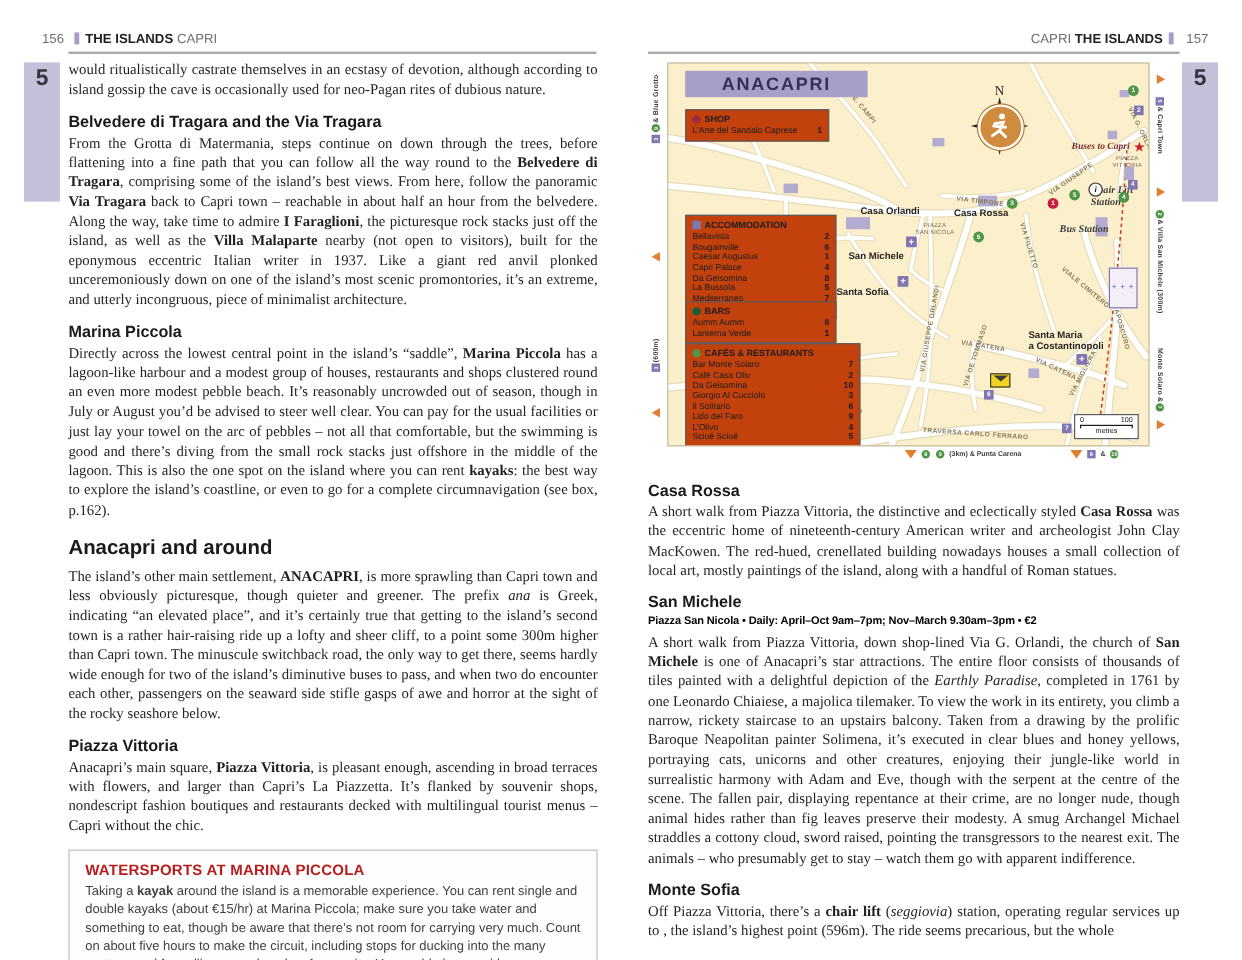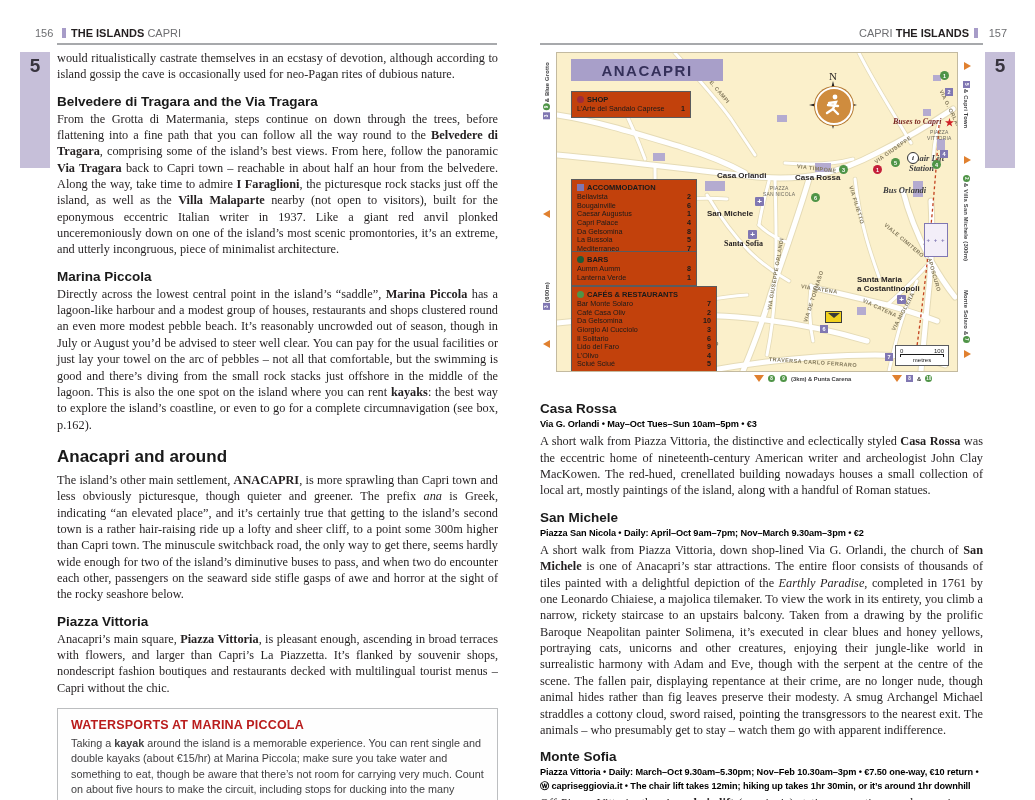--- a/index.html
+++ b/index.html
@@ -349,24 +349,24 @@
           <span class="no">4</span>
         </div>
         <div class="lg-item">
           <span class="nm">Sciué Sciué</span>
           <span class="no">5</span>
         </div>
       </div>
       <div class="maplabel place" style="left: 160px; top: 118px;">Casa Orlandi</div>
       <div class="maplabel place" style="left: 238px; top: 120px;">Casa Rossa</div>
       <div class="maplabel place" style="left: 150px; top: 156px;">San Michele</div>
-      <div class="maplabel place" style="left: 167px; top: 186px; font-family: Liberation Serif, serif;">Santa Sofia</div>
+      <div class="maplabel place" style="left: 140px; top: 186px;">Santa Sofia</div>
       <div class="maplabel place" style="left: 300px; top: 222px;">Santa Maria
 a Costantinopoli</div>
-      <div class="maplabel area" style="left: 326px; top: 132px;">Bus Orlandi</div>
+      <div class="maplabel area" style="left: 326px; top: 132px;">Bus Station</div>
       <div class="maplabel area" style="left: 352px; top: 100px;">Chair Lift
 Station</div>
       <div class="maplabel area-dark" style="left: 336px; top: 64px;">Buses to Capri</div>
       <div class="maplabel piazza" style="left: 370px; top: 76px;">PIAZZA
 VITTORIA</div>
       <div class="maplabel piazza" style="left: 206px; top: 132px;">PIAZZA
 SAN NICOLA</div>
       <div class="road-label" style="left: 384px; top: 34px; transform: rotate(64deg);">VIA G. ORLANDI</div>
       <div class="road-label" style="left: 318px; top: 106px; transform: rotate(-35deg);">VIA GIUSEPPE</div>
       <div class="road-label" style="left: 240px; top: 110px; transform: rotate(7deg);">VIA TIMPONE</div>
@@ -421,21 +421,19 @@
     <div class="edge-b" style="left: 352px; top: 326px;">
       <span class="tri d"></span>
       <span class="chip ps">8</span>
       <span>&amp;</span>
       <span class="chip gc">10</span>
     </div>
   </div>
 
 <div class="col" style="left:540px;top:390px;width:443px;" id="right-col">
     <h2 class="bhead">Casa Rossa</h2>
-    <p class="detail">Via G. Orlandi • May–Oct Tues–Sun 10am–5pm • €3</p>
     <p class="para">A short walk from Piazza Vittoria, the distinctive and eclectically styled <b>Casa Rossa</b> was the eccentric home of nineteenth-century American writer and archeologist John Clay MacKowen. The red-hued, crenellated building nowadays houses a small collection of local art, mostly paintings of the island, along with a handful of Roman statues.</p>
     <h2 class="bhead">San Michele</h2>
     <p class="detail">Piazza San Nicola • Daily: April–Oct 9am–7pm; Nov–March 9.30am–3pm • €2</p>
     <p class="para">A short walk from Piazza Vittoria, down shop-lined Via G. Orlandi, the church of <b>San Michele</b> is one of Anacapri’s star attractions. The entire floor consists of thousands of tiles painted with a delightful depiction of the <i>Earthly Paradise</i>, completed in 1761 by one Leonardo Chiaiese, a majolica tilemaker. To view the work in its entirety, you climb a narrow, rickety staircase to an upstairs balcony. Taken from a drawing by the prolific Baroque Neapolitan painter Solimena, it’s executed in clear blues and honey yellows, portraying cats, unicorns and other creatures, enjoying their jungle-like world in surrealistic harmony with Adam and Eve, though with the serpent at the centre of the scene. The fallen pair, displaying repentance at their crime, are no longer nude, though animal hides rather than fig leaves preserve their modesty. A smug Archangel Michael straddles a cottony cloud, sword raised, pointing the transgressors to the nearest exit. The animals – who presumably get to stay – watch them go with apparent indifference.</p>
     <h2 class="bhead">Monte Sofia</h2>
-    <p class="detail">Piazza Vittoria • Daily: March–Oct 9.30am–5.30pm; Nov–Feb 10.30am–3pm • €7.50 one-way, €10 return • ⓦ capriseggiovia.it • The chair lift takes 12min; hiking up takes 1hr 30min, or it’s around 1hr downhill</p>
     <p class="para">Off Piazza Vittoria, there’s a <b>chair lift</b> (<i>seggiovia</i>) station, operating regular services up to , the island’s highest point (596m). The ride seems precarious, but the whole</p>
   </div>
 
 </body></html>

